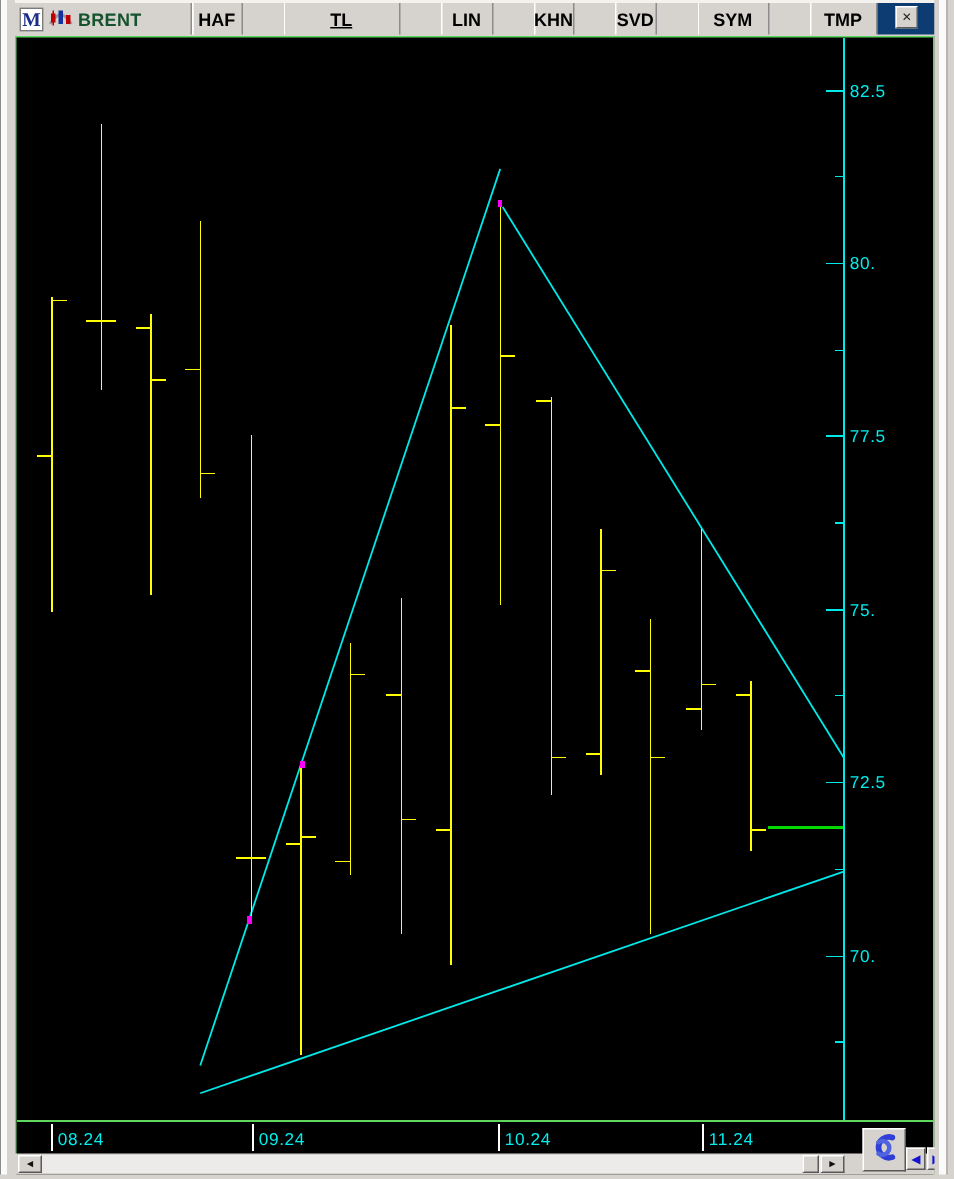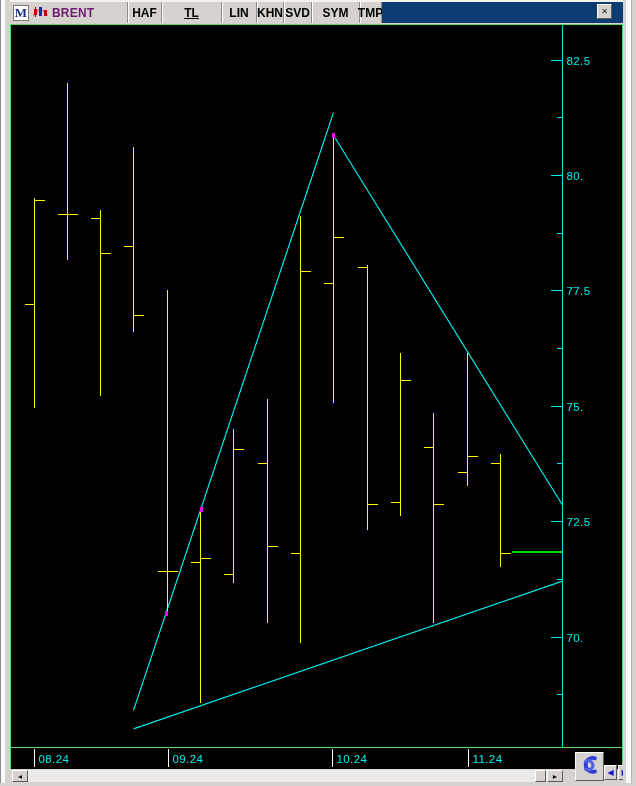--- a/index.html
+++ b/index.html
@@ -14,22 +14,22 @@
                 background:linear-gradient(to right,#d6d3ce 0 3px,#fafafa 3px 8px,#b8b5b0 8px 9px,#d6d3ce 9px); }
   .edge-bottom{ position:absolute; left:0; top:783px; width:636px; height:3px; background:#d6d3ce; }
 
   
   .titlebar { position:absolute; left:10px; top:0; width:613px; height:23px;
               background:#d6d3ce; border-top:2px solid #f4f2ef; display:flex; align-items:stretch; }
   .tb-left { display:flex; align-items:center; gap:3px; width:118px; padding-left:3px;
              border-right:1px solid #8c8c8c; box-shadow:1px 0 0 #ffffff; }
   .m-badge { width:16px; height:16px; background:#ffffff; border:1px solid #7b7b7b;
              color:#1a2d8a; font:bold 13px/14px "Liberation Serif", serif; text-align:center; }
-  .symbol { font:bold 12px "Liberation Sans", sans-serif; color:#701a75; letter-spacing:.2px; }
-  .tb-tabs { display:flex; align-items:stretch; }
+  .symbol { font:bold 12px "Liberation Sans", sans-serif; color:#14532d; letter-spacing:.2px; }
+  .tb-tabs { display:flex; align-items:stretch;gap:27px; }
   .tbtn { display:flex; align-items:center; justify-content:center;
           font:bold 12px "Liberation Sans", sans-serif; color:#000;
           border-right:1px solid #8c8c8c; box-shadow:inset 1px 0 0 #ffffff; cursor:default; }
   .tb-navy { flex:1; background:#0d3c72; position:relative; }
   .close-btn { position:absolute; right:11px; top:2px; width:15px; height:15px;
                background:#d6d3ce; border:1px solid; border-color:#fff #5a5a5a #5a5a5a #fff;
                font:bold 8px/13px "DejaVu Sans", sans-serif; color:#222; text-align:center; }
 
   
   .chart-box { position:absolute; left:10px; top:24px; width:613px; height:780px;
@@ -69,26 +69,26 @@
           <line x1="3.5" y1="4" x2="3.5" y2="14" stroke="#c00000" stroke-width="1"></line>
           <rect x="2" y="6" width="3" height="6" fill="#c00000"></rect>
           <rect x="7" y="4" width="3" height="9" fill="#16309c"></rect>
           <rect x="12" y="7" width="3" height="6" fill="#c00000"></rect>
         </svg>
       </span>
       <span class="symbol">BRENT</span>
     </div>
     <div class="tb-tabs">
         <div class="tbtn" style="width: 34px;">HAF</div>
-        <div class="tbtn" style="width: 60px; text-decoration: underline;">TL</div>
+        <div class="tbtn" style="width: 78px; text-decoration: underline;">TL</div>
         <div class="tbtn" style="width: 35px;">LIN</div>
         <div class="tbtn" style="width: 27px; text-align: right;">KHN</div>
         <div class="tbtn" style="width: 28px;">SVD</div>
         <div class="tbtn" style="width: 48px;">SYM</div>
-        <div class="tbtn" style="width: 22px;">TMP</div>
+        <div class="tbtn" style="width: 45px;">TMP</div>
       </div>
     <div class="tb-navy">
       <div class="close-btn">✕</div>
     </div>
   </div>
 
   <div class="chart-box">
     <svg id="plot" width="611" height="743" viewBox="0 0 611 743" shape-rendering="crispEdges">
         <line x1="122.49" y1="685.3559999999997" x2="322.46999999999997" y2="87.58400000000026" stroke="#00e9e9" stroke-width="1.2" shape-rendering="auto"></line>
         <line x1="324.1365" y1="112.97200000000012" x2="551.4471" y2="479.94400000000024" stroke="#00e9e9" stroke-width="1.2" shape-rendering="auto"></line>

